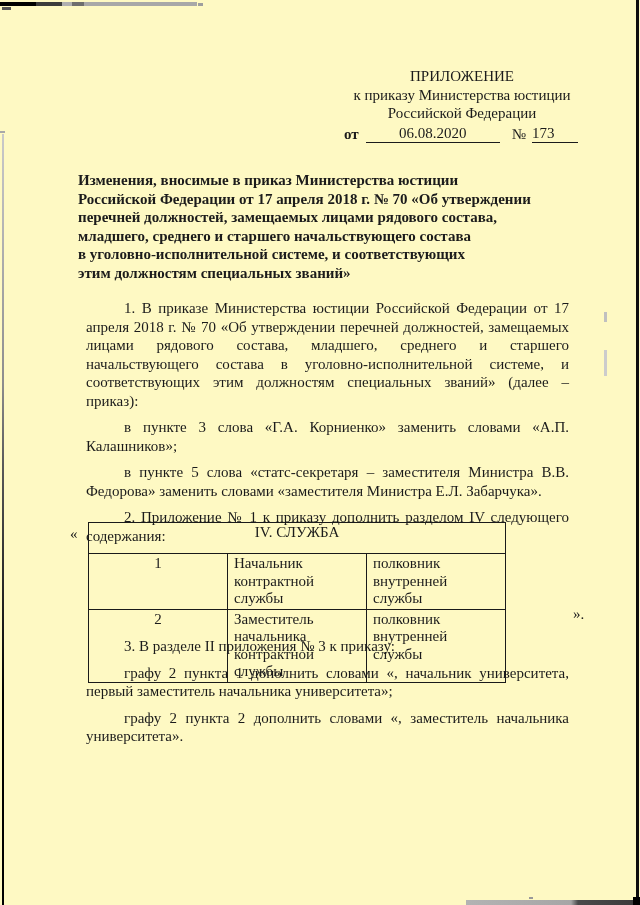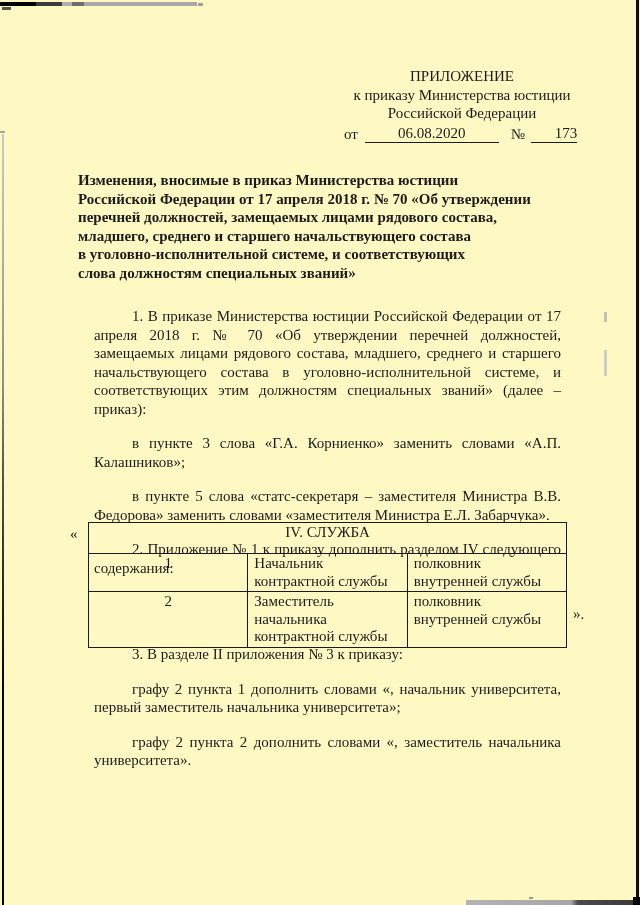--- a/index.html
+++ b/index.html
@@ -28,44 +28,44 @@
     background:linear-gradient(to right,#b3b3b3 0,#a6a6a6 105px,#4a4a4a 112px,#3a3a3a 174px);}
   .bottom-speck{left:529px;top:897px;width:4px;height:2px;background:#999;}
   .corner-sq{left:633px;top:897px;width:7px;height:8px;background:#000;}
 
   
   .header-block{
     position:absolute;left:344px;top:67px;width:236px;
     font-size:15px;line-height:18.5px;text-align:center;
   }
   .date-line{display:flex;align-items:flex-end;justify-content:flex-start;margin-top:1px;}
-  .date-line .pre{flex:0 0 auto;padding-right:7px;}
+  .date-line .pre{flex:0 0 auto;padding-right:7px;font-weight:bold;}
   .u-date{flex:0 0 auto;width:134px;border-bottom:1.3px solid #1b1b1b;text-align:center;}
   .date-line .no{flex:0 0 auto;padding:0 6px 0 12px;}
-  .u-num{flex:0 0 auto;width:46px;border-bottom:1.3px solid #1b1b1b;text-align:right;}
+  .u-num{flex:0 0 auto;width:46px;border-bottom:1.3px solid #1b1b1b;text-align:left;}
 
   
   .doc-title{
     position:absolute;left:78px;top:171px;width:500px;
     font-size:15px;font-weight:bold;line-height:18.5px;text-align:left;
   }
 
   
   .body-block{position:absolute;left:78px;width:499px;font-size:15px;line-height:18.55px;}
   .body-1{top:291px;}
   .body-2{top:629px;}
-  .body-block p{margin:16px;text-indent:38px;text-align:justify;}
+  .body-block p{margin:8px;text-indent:38px;text-align:justify;}
 
   
   .table-wrap{position:absolute;left:70px;top:520px;width:520px;height:110px;font-size:15px;}
   .open-quote{position:absolute;left:0;top:6px;}
   .close-quote{position:absolute;left:503px;top:86px;}
   table.svc{
     position:absolute;left:18px;top:2px;
-    width:479px;border-collapse:collapse;table-layout:fixed;
+    width:418px;border-collapse:collapse;table-layout:fixed;
   }
   table.svc td{border:1.5px solid #1a1a1a;padding:1px 6px;vertical-align:top;line-height:17.5px;}
   td.sec-hdr{text-align:center;vertical-align:middle;height:28px;}
   td.c-num{width:26px;text-align:center;padding:1px 2px;}
   td.c-pos{width:268px;text-align:justify;margin-left:43px;}
   td.c-rank{width:185px;}
   tr.r1 td{height:35px;}
 </style>
 </head>
 <body>
@@ -95,21 +95,21 @@
       <span class="u-num">173</span>
     </div>
   </div>
 
   <div class="doc-title">
     <div>Изменения, вносимые в приказ Министерства юстиции</div>
     <div>Российской Федерации от 17 апреля 2018 г. № 70 «Об утверждении</div>
     <div>перечней должностей, замещаемых лицами рядового состава,</div>
     <div>младшего, среднего и старшего начальствующего состава</div>
     <div>в уголовно-исполнительной системе, и соответствующих</div>
-    <div>слова должностям специальных званий»</div>
+    <div>этим должностям специальных званий»</div>
   </div>
 
   <div class="body-block body-1">
     <p>1. В приказе Министерства юстиции Российской Федерации от 17 апреля 2018 г. № 70 «Об утверждении перечней должностей, замещаемых лицами рядового состава, младшего, среднего и старшего начальствующего состава в уголовно-исполнительной системе, и соответствующих этим должностям специальных званий» (далее – приказ):</p>
     <p>в пункте 3 слова «Г.А. Корниенко» заменить словами «А.П. Калашников»;</p>
     <p>в пункте 5 слова «статс-секретаря – заместителя Министра В.В. Федорова» заменить словами «заместителя Министра Е.Л. Забарчука».</p>
     <p>2. Приложение № 1 к приказу дополнить разделом IV следующего содержания:</p>
   </div>
 
   <div class="table-wrap">

